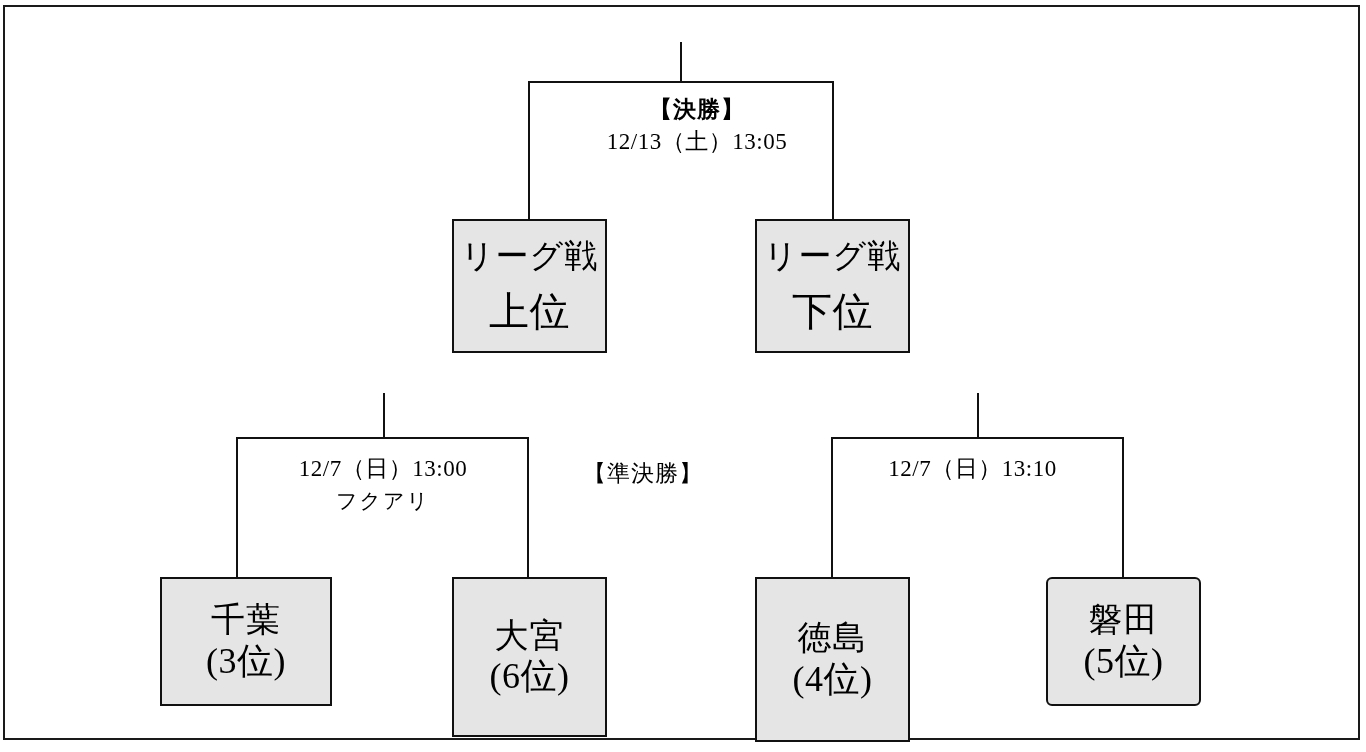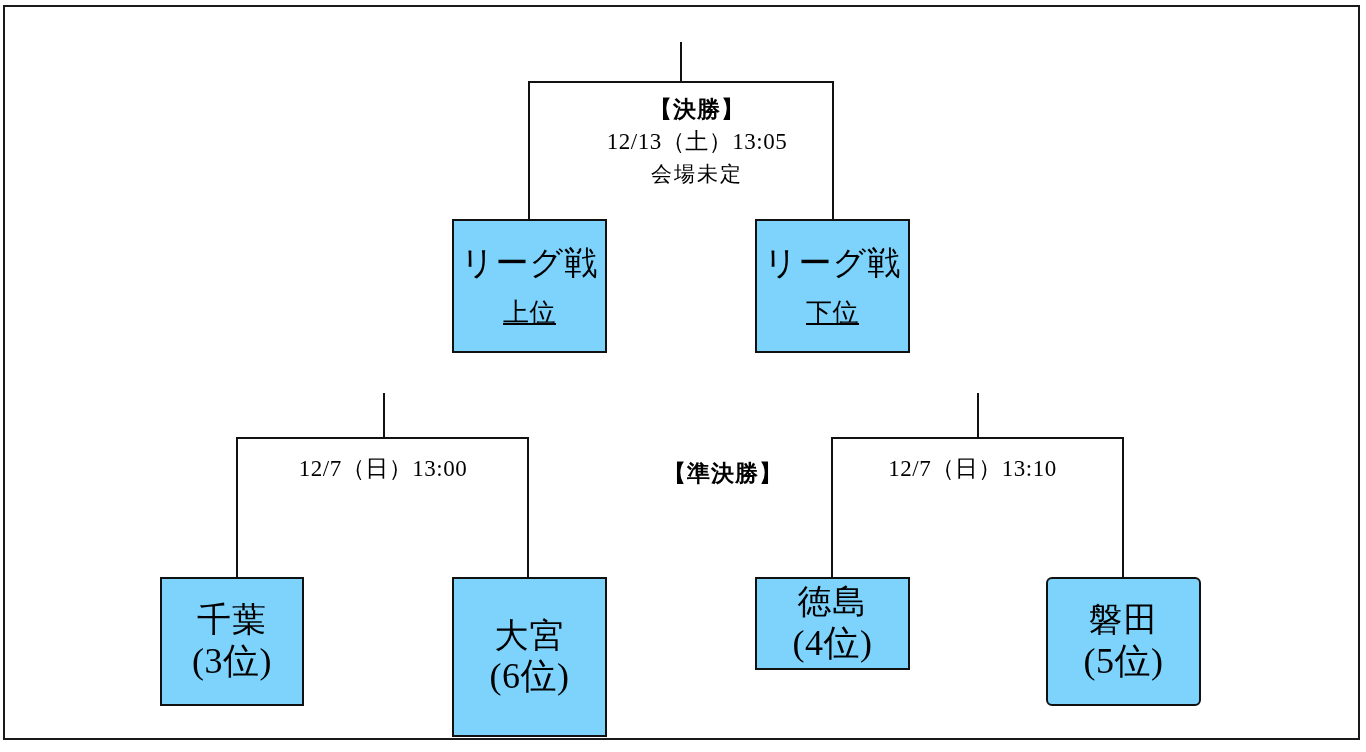--- a/index.html
+++ b/index.html
@@ -40,21 +40,21 @@
   }
   .hline {
     position: absolute;
     height: 2px;
     background: #111111;
   }
 
   
   .slot-box {
     position: absolute;
-    background: #7dd3fc;
+    background: #e5e5e5;
     border: 2px solid #111111;
     box-sizing: border-box;
     display: flex;
     flex-direction: column;
     align-items: center;
     justify-content: center;
   }
   .slot-line1 {
     font-size: 34px;
     line-height: 1.05;
@@ -62,21 +62,21 @@
     white-space: nowrap;
   }
   .slot-line2 {
     font-size: 36px;
     line-height: 1.05;
     letter-spacing: 0.5px;
     margin-top: 5px;
     white-space: nowrap;
   }
   .slot-box.league .slot-line1 { font-size: 33px; }
-  .slot-box.league .slot-line2 { font-size: 26px; margin-top: 18px; text-decoration: underline; }
+  .slot-box.league .slot-line2 { font-size: 40px; margin-top: 18px; }
 
   
   .match-info {
     position: absolute;
     text-align: center;
     white-space: nowrap;
   }
   .match-round {
     font-size: 23px;
     font-weight: bold;
@@ -90,43 +90,42 @@
   }
   .match-venue {
     font-size: 21px;
     line-height: 1.4;
     letter-spacing: 2px;
   }
 
   .round-label {
     position: absolute;
     font-size: 23px;
-    font-weight: bold;
+    font-weight: normal;
     letter-spacing: 1px;
     white-space: nowrap;
-    text-align: right;
+    text-align: left;
   }
 </style>
 </head>
 <body>
 
 <div id="bracket-root">
 
   <div class="outer-frame"></div>
 
   <div class="vline" style="left:680px; top:42px; height:41px;"></div>
 
   <div class="hline" style="left:528px; top:81px; width:306px;"></div>
   <div class="vline" style="left:528px; top:81px; height:139px;"></div>
   <div class="vline" style="left:832px; top:81px; height:139px;"></div>
 
   <div class="match-info" style="left:547px; top:94px; width:300px;">
     <div class="match-round">【決勝】</div>
     <div class="match-datetime">12/13（土）13:05</div>
-    <div class="match-venue">会場未定</div>
   </div>
 
   <div class="slot-box league" style="left:452px; top:219px; width:155px; height:134px;">
     <div class="slot-line1">リーグ戦</div>
     <div class="slot-line2">上位</div>
   </div>
 
   <div class="slot-box league" style="left:755px; top:219px; width:155px; height:134px;">
     <div class="slot-line1">リーグ戦</div>
     <div class="slot-line2">下位</div>
@@ -134,43 +133,44 @@
 
   <div class="vline" style="left:383px; top:393px; height:45px;"></div>
   <div class="vline" style="left:977px; top:393px; height:45px;"></div>
 
   <div class="hline" style="left:236px; top:437px; width:293px;"></div>
   <div class="vline" style="left:236px; top:437px; height:141px;"></div>
   <div class="vline" style="left:527px; top:437px; height:141px;"></div>
 
   <div class="match-info" style="left:239px; top:452px; width:288px;text-align:center;">
     <div class="match-datetime">12/7（日）13:00</div>
+    <div class="match-venue">フクアリ</div>
   </div>
 
   <div class="round-label" style="left:583px; top:458px; width:200px;">【準決勝】</div>
 
   <div class="hline" style="left:831px; top:437px; width:293px;"></div>
   <div class="vline" style="left:831px; top:437px; height:141px;"></div>
   <div class="vline" style="left:1122px; top:437px; height:141px;"></div>
 
   <div class="match-info" style="left:834px; top:452px; width:277px;">
     <div class="match-datetime">12/7（日）13:10</div>
   </div>
 
-  <div class="slot-box" style="left:160px; top:577px; width:144px; height:129px;">
+  <div class="slot-box" style="left:160px; top:577px; width:172px; height:129px;">
     <div class="slot-line1">千葉</div>
     <div class="slot-line2">(3位)</div>
   </div>
 
   <div class="slot-box" style="left:452px; top:577px; width:155px; height:160px;">
     <div class="slot-line1">大宮</div>
     <div class="slot-line2">(6位)</div>
   </div>
 
-  <div class="slot-box" style="left:755px; top:577px; width:155px; height:93px;">
+  <div class="slot-box" style="left:755px; top:577px; width:155px; height:165px;">
     <div class="slot-line1">徳島</div>
     <div class="slot-line2">(4位)</div>
   </div>
 
   <div class="slot-box" style="left:1046px; top:577px; width:155px; height:129px;border-radius:6px;">
     <div class="slot-line1">磐田</div>
     <div class="slot-line2">(5位)</div>
   </div>
 
 </div>

